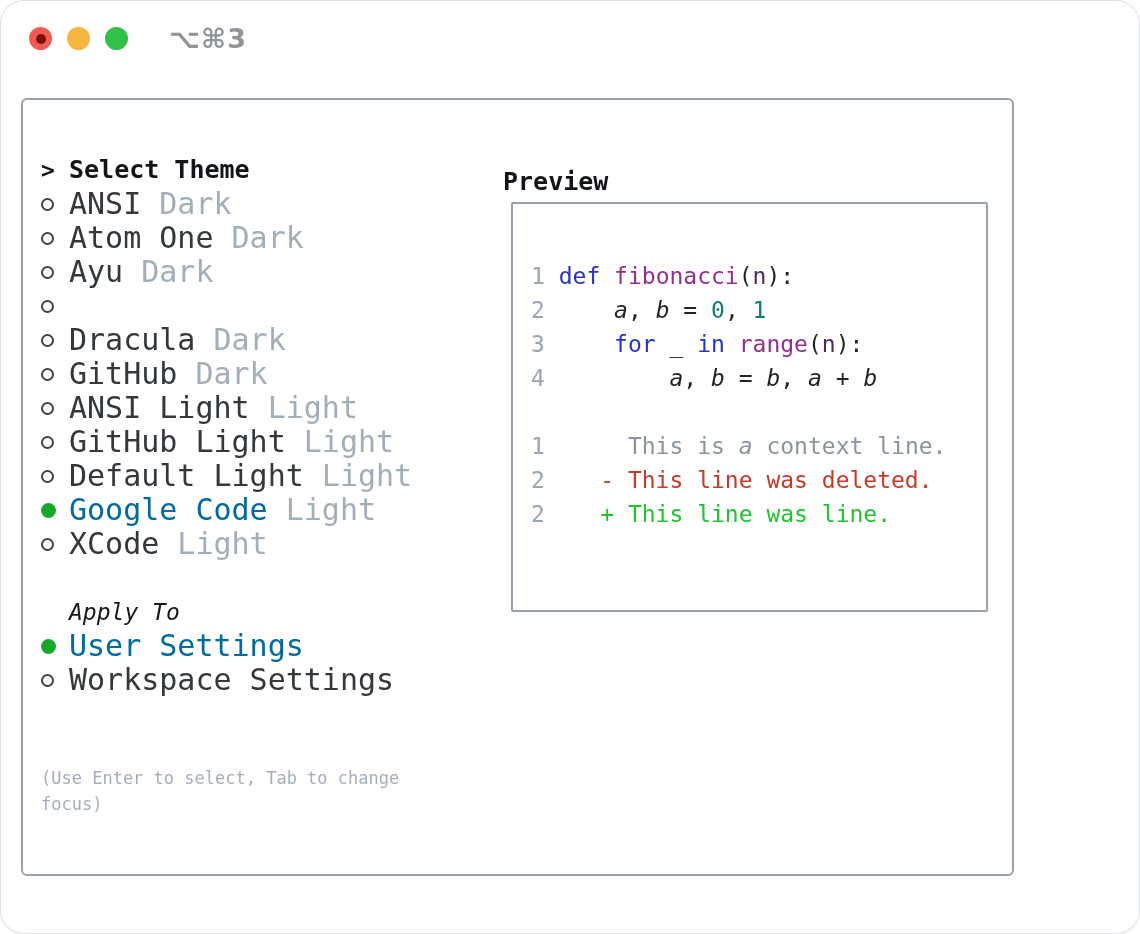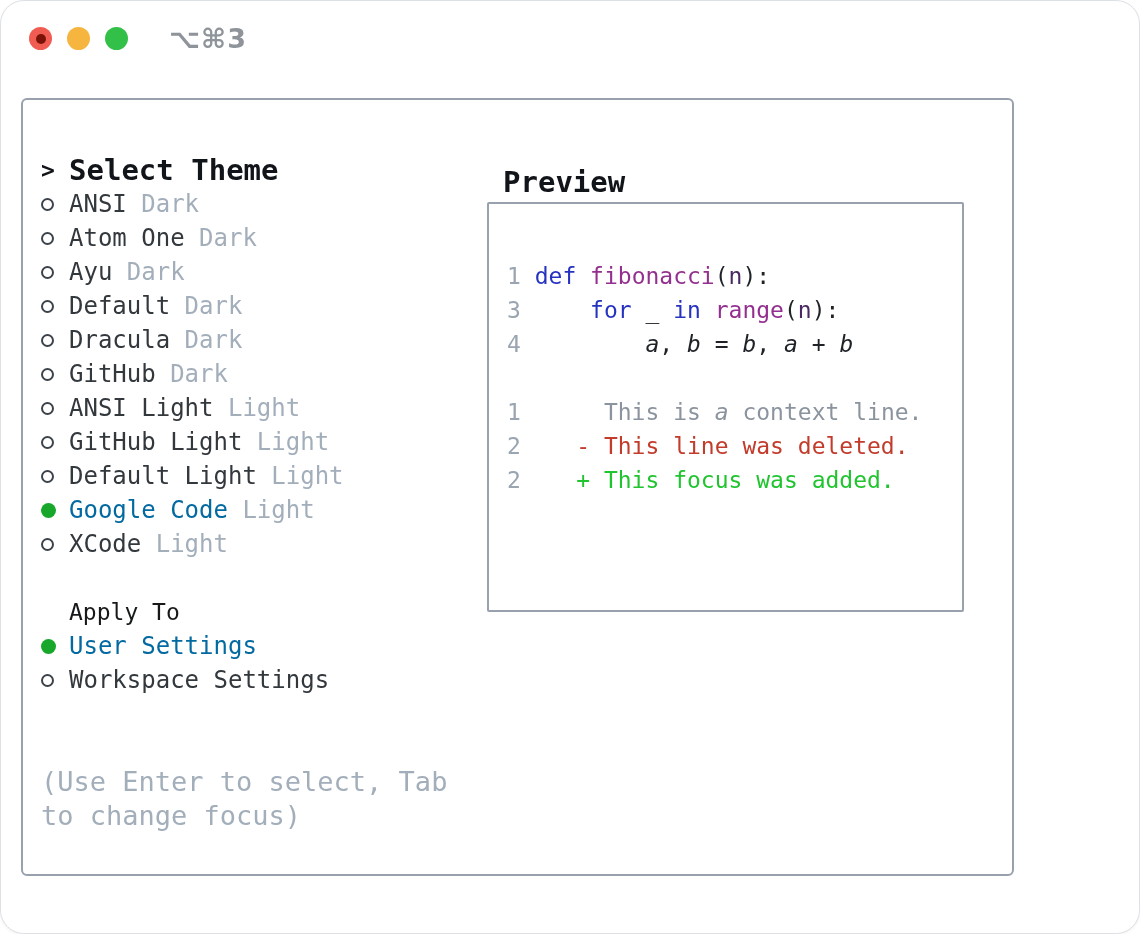--- a/index.html
+++ b/index.html
@@ -32,34 +32,34 @@
     border:2px solid #98a1ac; border-radius:6px; background:#fff;
   }
 
   
   .left-col { position:absolute; left:18px; top:53px; width:430px; }
   .row { display:flex; height:34px; align-items:center; cursor:default; }
   .marker { display:inline-flex; width:28px; height:34px; align-items:center; flex:none; }
   .prompt { font-weight:bold; color:#111418; font-size:23px; }
   .radio { width:13px; height:13px; border:2px solid #3c434b; border-radius:50%; }
   .radio-on { width:15px; height:15px; border:none; border-radius:50%; background:#17a82b; }
-  .h-bold { font-weight:bold; color:#111418; font-size:29px; line-height:34px; white-space:pre; }
+  .h-bold { font-weight:bold; color:#111418; font-size:25px; line-height:34px; white-space:pre; }
   .h-plain { color:#16181a; font-size:23px; line-height:34px; white-space:pre; }
-  .item-text { font-size:24px; line-height:34px; white-space:pre; }
+  .item-text { font-size:30px; line-height:34px; white-space:pre; }
   .item-name { color:#33383d; }
   .item-name.sel { color:#0369a1; }
   .item-tag { color:#a3aebb; }
   .hint {
     position:absolute; left:18px; top:665px; width:420px;
-    font-size:27px; line-height:34px; color:#a3aebb; white-space:normal;
+    font-size:17px; line-height:26px; color:#a3aebb; white-space:normal;
   }
   
   .preview-label { position:absolute; left:480px; top:65px; }
   .preview-box {
-    position:absolute; left:464px; top:102px; width:477px; height:410px;
+    position:absolute; left:488px; top:102px; width:477px; height:410px;
     border:2px solid #98a1ac; border-radius:2px; background:#fff;
     padding:55px 0 0 18px; overflow:hidden;
   }
   .code-line { height:34px; font-size:23px; line-height:34px; white-space:pre; }
   .line-num { display:inline-block; width:2ch; color:#9aa5b1; }
   .tok-kw  { color:#2633c0; }
   .tok-fn  { color:#93308f; }
   .tok-pm  { color:#4a2962; }
   .tok-lit { color:#0b7d74; }
   .tok-pln { color:#1f2328; }
@@ -106,21 +106,20 @@
           <div class="row">
             <span class="marker">
               <span class="radio"></span>
             </span>
             <span class="item-text"><span class="item-name">Ayu</span><span class="item-tag"> Dark</span></span>
           </div>
           <div class="row">
             <span class="marker">
               <span class="radio"></span>
             </span>
-            <span class="item-text"><span class="item-name">Default</span><span class="item-tag"> Dark</span></span>
           </div>
           <div class="row">
             <span class="marker">
               <span class="radio"></span>
             </span>
             <span class="item-text"><span class="item-name">Dracula</span><span class="item-tag"> Dark</span></span>
           </div>
           <div class="row">
             <span class="marker">
               <span class="radio"></span>
@@ -152,21 +151,21 @@
             <span class="item-text"><span class="item-name sel">Google Code</span><span class="item-tag"> Light</span></span>
           </div>
           <div class="row">
             <span class="marker">
               <span class="radio"></span>
             </span>
             <span class="item-text"><span class="item-name">XCode</span><span class="item-tag"> Light</span></span>
           </div>
         </div>
 
-      <div class="row" style="margin-top:34px;">
+      <div class="row" style="margin-top:34px;font-style:italic;">
         <span class="marker"></span>
         <span class="h-plain">Apply To</span>
       </div>
       <div id="apply-items">
           <div class="row">
             <span class="marker">
               <span class="radio-on"></span>
             </span>
             <span class="item-text"><span class="item-name sel">User Settings</span></span>
           </div>
@@ -179,23 +178,24 @@
         </div>
     </div>
 
     <div class="hint">(Use Enter to select, Tab to change focus)</div>
 
     <div class="preview-label h-bold">Preview</div>
 
     <div class="preview-box">
       <div id="preview-code">
           <div class="code-line"><span class="line-num">1</span><span class="tok-kw">def</span><span class="tok-pln"> </span><span class="tok-fn">fibonacci</span><span class="tok-pln">(</span><span class="tok-pm">n</span><span class="tok-pln">):</span></div>
+          <div class="code-line"><span class="line-num">2</span><span class="tok-pln">    </span><span class="tok-var">a</span><span class="tok-pln">, </span><span class="tok-var">b</span><span class="tok-pln"> = </span><span class="tok-lit">0</span><span class="tok-pln">, </span><span class="tok-lit">1</span></div>
           <div class="code-line"><span class="line-num">3</span><span class="tok-pln">    </span><span class="tok-kw">for</span><span class="tok-pln"> _ </span><span class="tok-kw">in</span><span class="tok-pln"> </span><span class="tok-fn">range</span><span class="tok-pln">(</span><span class="tok-pm">n</span><span class="tok-pln">):</span></div>
           <div class="code-line"><span class="line-num">4</span><span class="tok-pln">        </span><span class="tok-var">a</span><span class="tok-pln">, </span><span class="tok-var">b</span><span class="tok-pln"> = </span><span class="tok-var">b</span><span class="tok-pln">, </span><span class="tok-var">a</span><span class="tok-pln"> + </span><span class="tok-var">b</span></div>
           <div class="code-line"><span class="line-num"></span></div>
           <div class="code-line"><span class="line-num">1</span><span class="tok-ctx">     This is </span><span class="tok-ctxi">a</span><span class="tok-ctx"> context line.</span></div>
           <div class="code-line"><span class="line-num">2</span><span class="tok-del">   - This line was deleted.</span></div>
-          <div class="code-line"><span class="line-num">2</span><span class="tok-add">   + This focus was added.</span></div>
+          <div class="code-line"><span class="line-num">2</span><span class="tok-add">   + This line was line.</span></div>
         </div>
     </div>
 
   </div>
 </div>
 
 </body></html>

